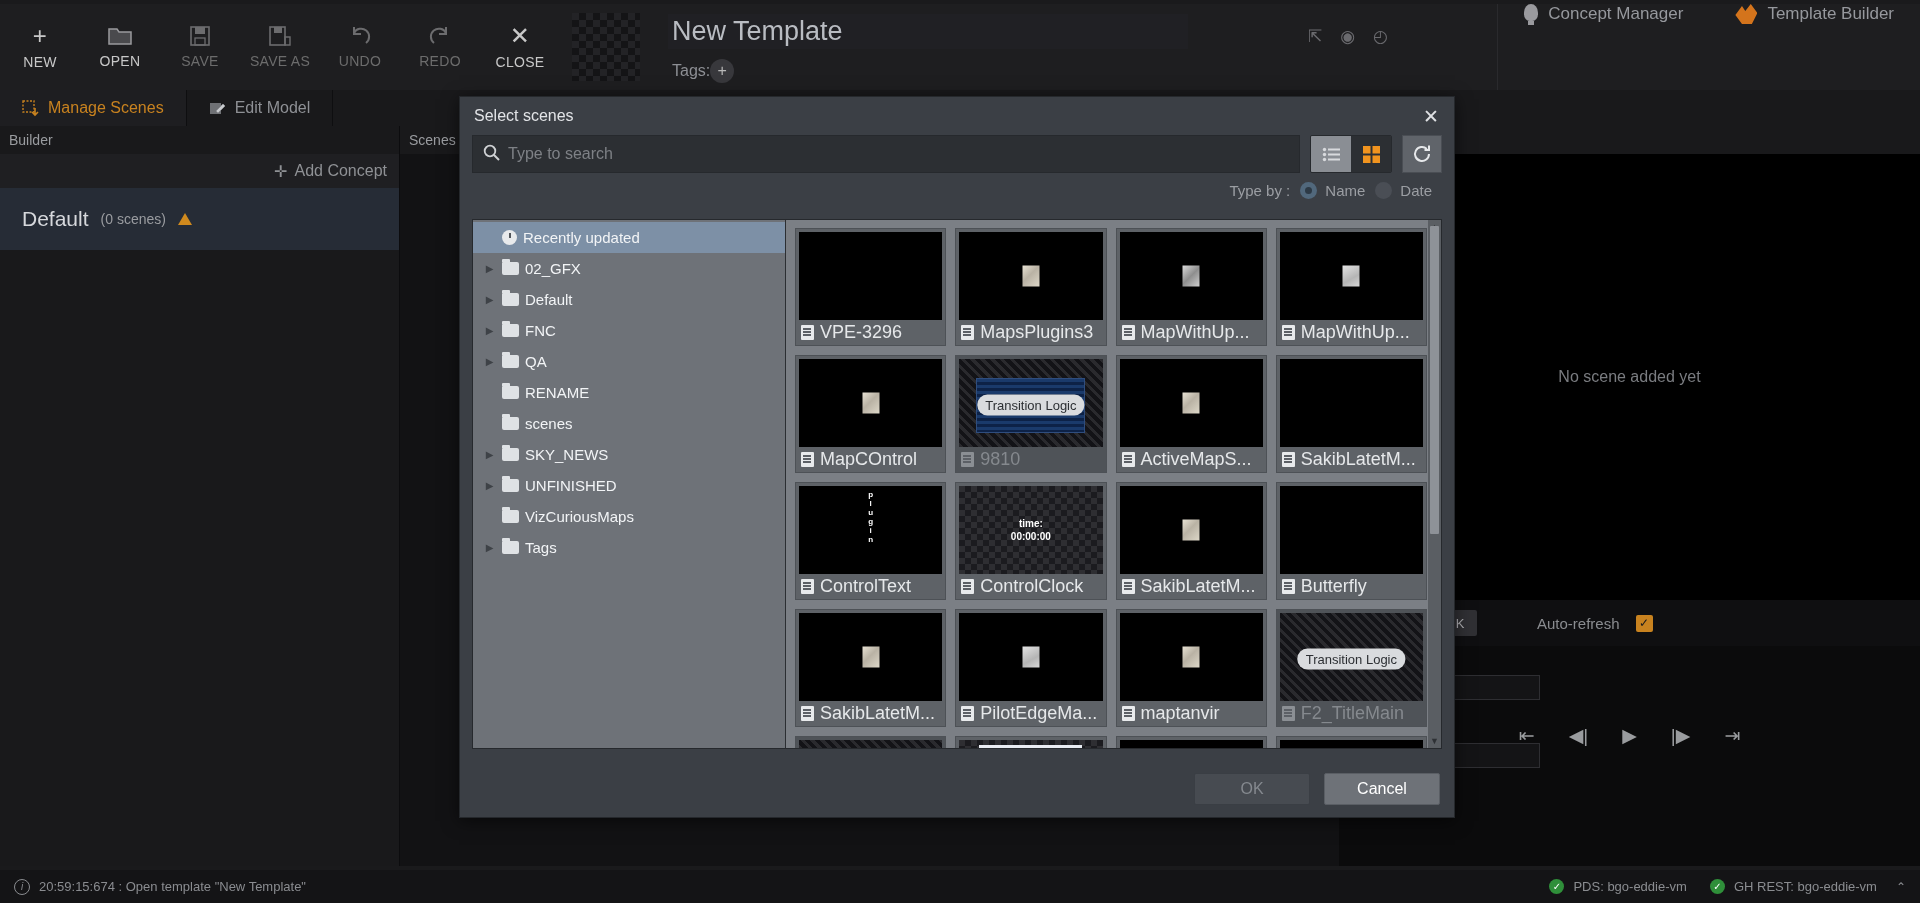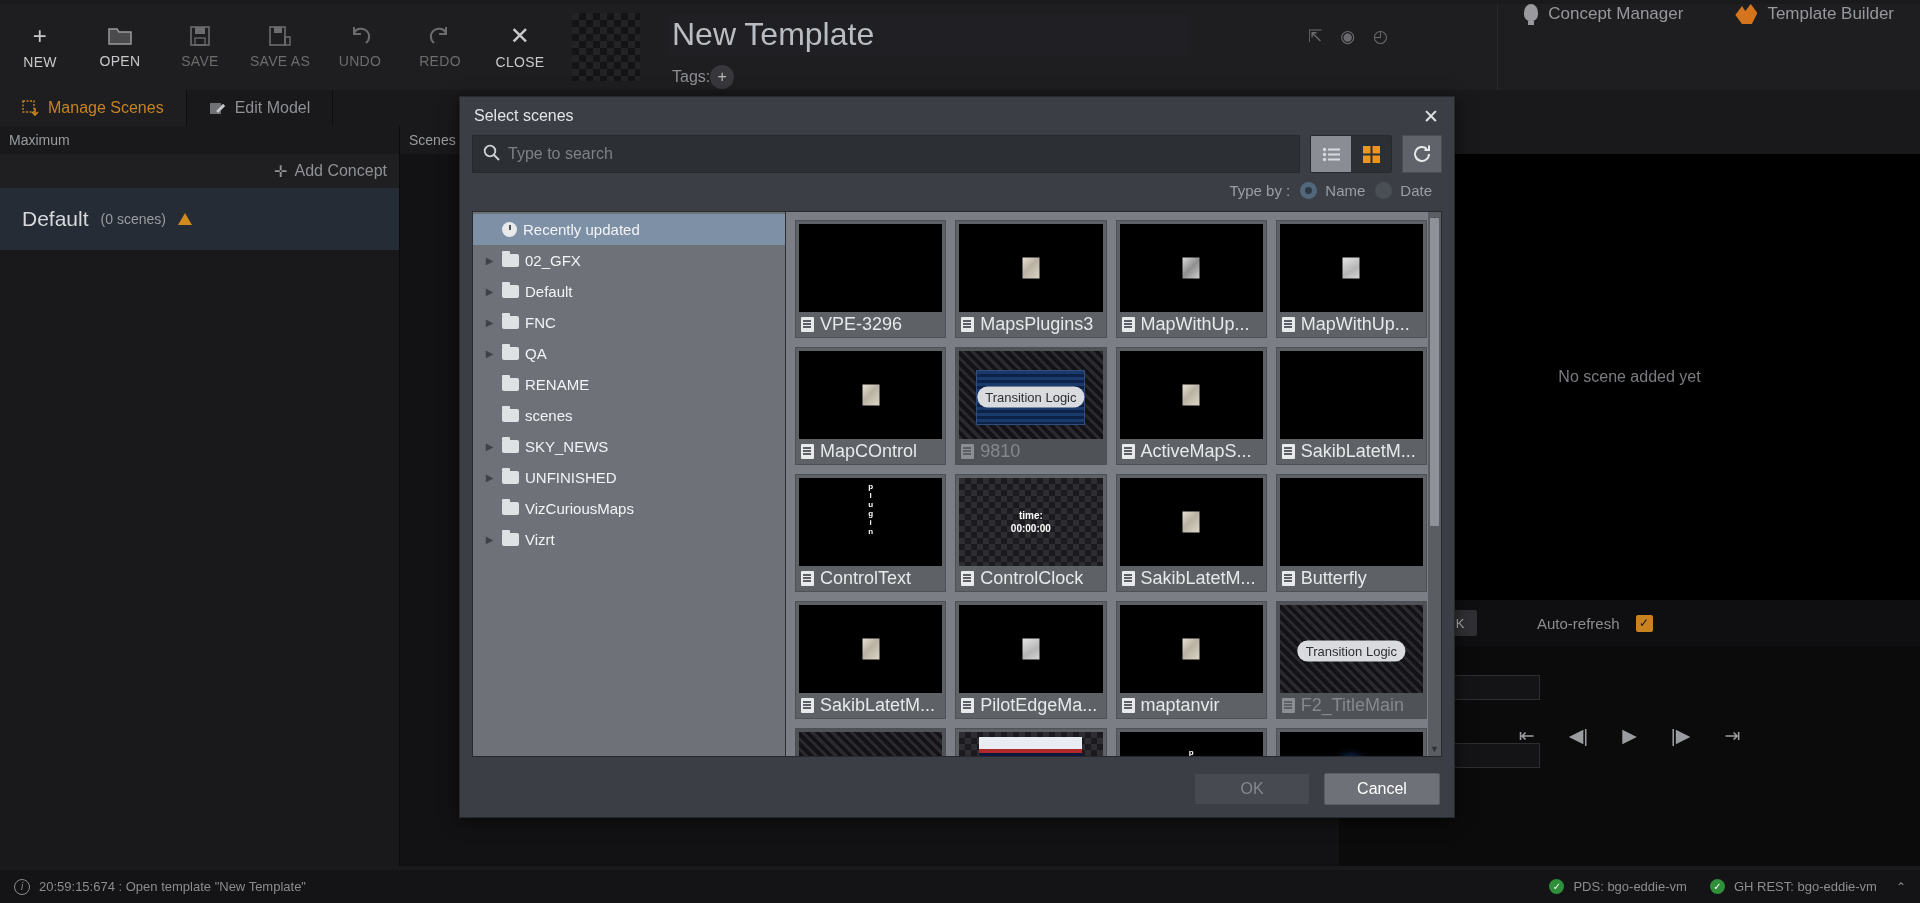--- a/index.html
+++ b/index.html
@@ -39,21 +39,21 @@
     width: 68px; height: 68px; margin: 9px 0 0 12px;
     background-color: #232326;
     background-image:
       linear-gradient(45deg, #141416 25%, transparent 25%, transparent 75%, #141416 75%),
       linear-gradient(45deg, #141416 25%, transparent 25%, transparent 75%, #141416 75%);
     background-size: 14px 14px;
     background-position: 0 0, 7px 7px;
   }
   .tb-title-wrap { margin-left: 28px; padding-top: 10px; }
   .tb-title {
-    font-size: 32px; color: #b9bcc2; font-weight: 400;
+    font-size: 27px; color: #b9bcc2; font-weight: 400;
     background: #202024; border: none; outline: none;
     width: 520px; padding: 2px 4px;
     font-family: "Liberation Sans", sans-serif;
   }
   .tb-tags { display: flex; align-items: center; gap: 0; margin-top: 10px; padding-left: 4px; }
   .tb-tags-label { color: #8d8f94; font-size: 16px; }
   .tb-tag-add {
     width: 24px; height: 24px; border-radius: 50%;
     background: #38383c; color: #b8b8b8;
     display: flex; align-items: center; justify-content: center;
@@ -249,21 +249,21 @@
     background: #4a4e55; display: inline-flex;
     align-items: center; justify-content: center; cursor: pointer;
   }
   .radio.on { background: #51687c; }
   .radio.on::after {
     content: ''; width: 7px; height: 7px; border-radius: 50%; background: #2d3a46;
   }
   .sort-opt { display: flex; align-items: center; gap: 8px; cursor: pointer; }
 
   .modal-body {
-    flex: 1; display: flex; margin: 4px 12px;
+    flex: 1; display: flex; margin: 12px 12px;
     border: 1px solid #26292d; background: #7b7f85; min-height: 0;
   }
   .tree {
     width: 313px; background: #6e7278;
     border-right: 1px solid #2b2e32; overflow: hidden;
     padding-top: 2px;
   }
   .tree-item {
     height: 31px; display: flex; align-items: center; gap: 6px;
     padding-left: 10px; color: #f2f4f6; font-size: 15px; cursor: pointer;
@@ -535,21 +535,21 @@
             <rect x="1" y="3" width="11" height="11" fill="#6f7175"></rect>
             <path d="M7 11l7-7 2 2-7 7z" fill="#c9cbcf" stroke="#8e9094" stroke-width="1"></path>
           </svg>
       </span>
       <span>Edit Model</span>
     </div>
     <div class="tab-spacer"></div>
   </div>
 
   <div class="concepts-panel">
-    <div class="panel-head">Maximum</div>
+    <div class="panel-head">Builder</div>
     <div class="addconcept-bar">
       <span>✛</span>
       <span>Add Concept</span>
     </div>
     <div class="concept-row">
       <span class="concept-name">Default</span>
       <span class="concept-count">(0 scenes)</span>
       <span class="warn-tri"></span>
     </div>
   </div>
@@ -697,21 +697,21 @@
             <span>UNFINISHED</span>
           </div>
           <div class="tree-item">
             <span class="tree-arrow hidden">▶</span>
             <span class="folder-ico"></span>
             <span>VizCuriousMaps</span>
           </div>
           <div class="tree-item">
             <span class="tree-arrow">▶</span>
             <span class="folder-ico"></span>
-            <span>Vizrt</span>
+            <span>Tags</span>
           </div>
         </div>
 
         <div class="grid-wrap">
           <div class="grid">
 
             <div class="card">
               <div class="thumb"></div>
               <div class="cardlabel">
                 <span class="doc-ico"></span>

